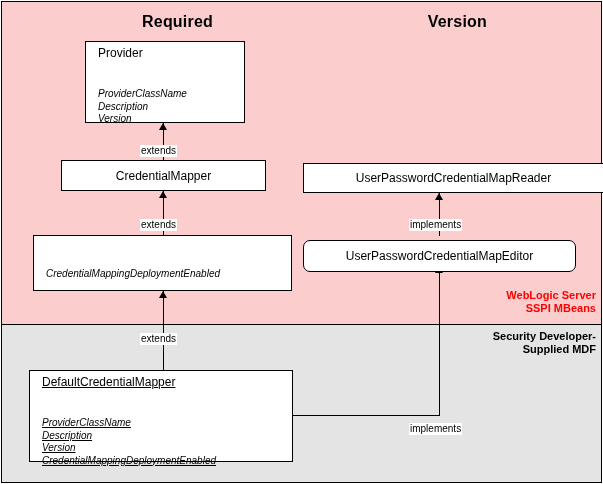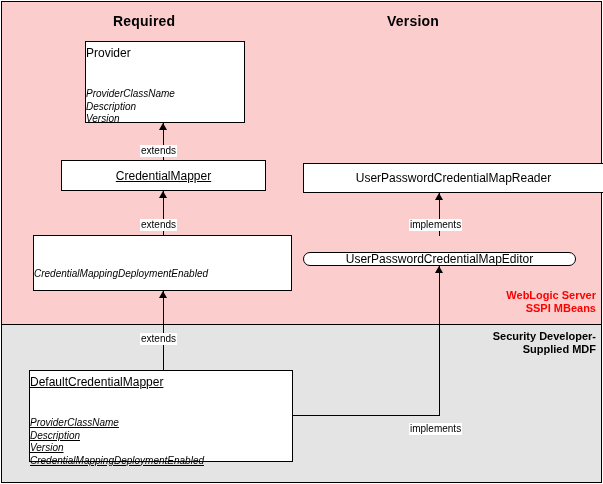--- a/index.html
+++ b/index.html
@@ -33,24 +33,24 @@
   .band-mdf {
     top: 324px;
     height: 159px;
     background: #e4e4e4;
     border: 1px solid #000000;
   }
 
   
   .col-header {
     position: absolute;
-    font-size: 14px;
+    font-size: 16px;
     font-weight: bold;
     color: #000000;
-    text-align: left;
+    text-align: right;
     white-space: nowrap;
     letter-spacing: 0.2px;
   }
   #header-required { top: 13px; left: 113px; width: 100px; }
   #header-optional { top: 13px; left: 387px; width: 100px; }
 
   
   .section-caption {
     position: absolute;
     font-size: 11px;
@@ -87,37 +87,37 @@
   .uml-attrs {
     font-size: 10px;
     font-style: italic;
     color: #000000;
     line-height: 12.5px;
     white-space: nowrap;
   }
   .uml-attrs div { white-space: nowrap; }
 
   
-  .uml-box.detailed { padding: 4px 0 0 0; }
+  .uml-box.detailed { padding: 4px 0 0 12px; }
   .uml-box.detailed .uml-attrs { margin-top: 28px; }
 
   
   .uml-box.simple {
     display: flex;
     align-items: center;
     justify-content: center;
   }
 
   
   #box-provider        { left: 85px;  top: 41px;  width: 160px; height: 82px; }
-  #box-credentialmapper{ left: 61px;  top: 160px; width: 205px; height: 31px; text-decoration: underline; }
+  #box-credentialmapper{ left: 61px;  top: 160px; width: 205px; height: 31px; }
   #box-deployable      { left: 33px;  top: 235px; width: 259px; height: 56px; }
   #box-default         { left: 29px;  top: 370px; width: 264px; height: 92px; text-decoration: underline; }
   #box-reader          { left: 303px; top: 163px; width: 301px; height: 30px; }
-  #box-editor          { left: 303px; top: 252px; width: 273px; height: 14px; border-radius: 7px; }
+  #box-editor          { left: 303px; top: 240px; width: 273px; height: 32px; border-radius: 7px; }
 
   
   .conn-line {
     position: absolute;
     background: #000000;
     z-index: 1;
   }
   .conn-v { width: 1px; }
   .conn-h { height: 1px; }
 

